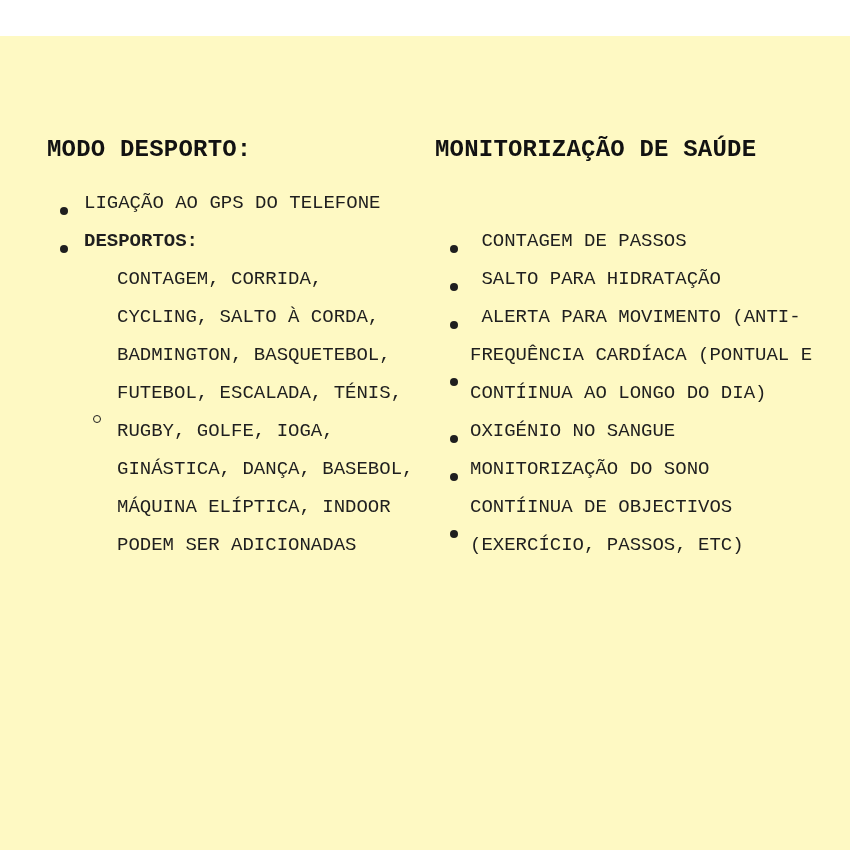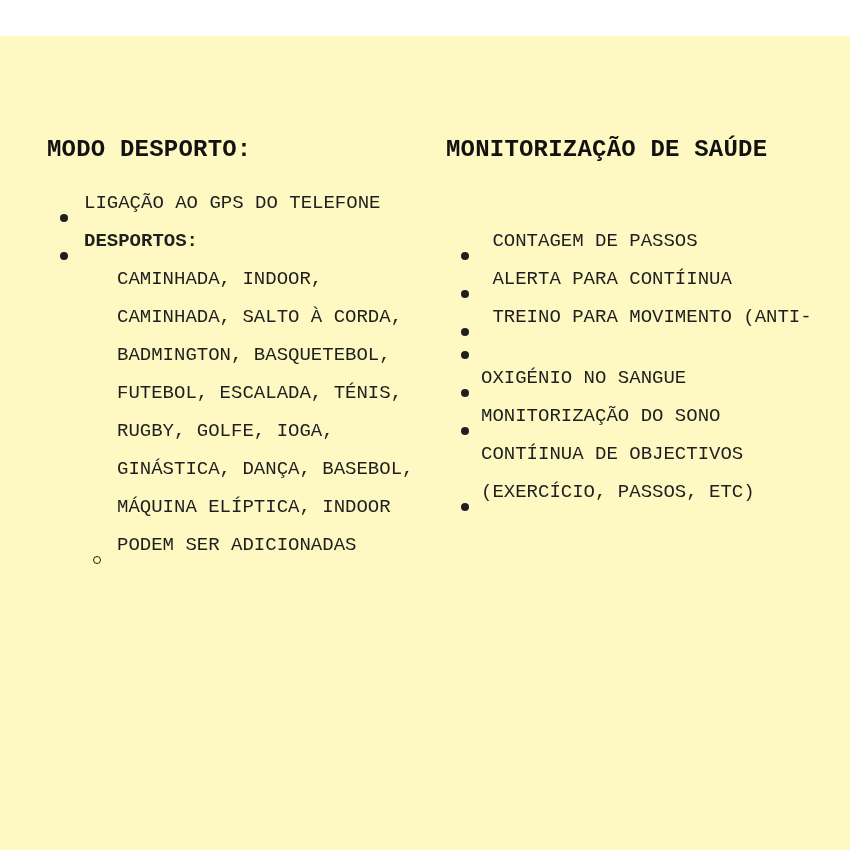--- a/index.html
+++ b/index.html
@@ -15,40 +15,40 @@
     font-family: Liberation Mono, monospace;
     color: #1e1e1e;
     overflow: hidden;
     margin-top: 36px;
   }
   .col {
     position: absolute;
     top: 100px;
   }
   .col-left  { left: 47px;  width: 400px; }
-  .col-right { left: 446px; width: 400px; }
+  .col-right { left: 435px; width: 400px; }
 
   .heading {
     margin: 0;
     font-size: 24px;
     line-height: 28px;
     font-weight: 700;
     color: #121212;
     letter-spacing: 0.2px;
     white-space: pre;
   }
   .list {
     font-size: 19px;
     line-height: 38px;
     color: #1f1f1f;
   }
   .col-left  .list { margin-top: 20px; }
   .col-right .list { margin-top: 58px; }
 
-  .item { display: flex; align-items: flex-end; }
+  .item { display: flex; align-items: center; }
   .item.bold .li-text { font-weight: 700; }
 
   
   .col-left  .item.lvl1 .gutter { flex: 0 0 37px; padding-left: 13px; }
   .col-left  .item.lvl2 .gutter { flex: 0 0 70px; padding-left: 46px; }
   .col-right .item.lvl1 .gutter { flex: 0 0 35px; padding-left: 15px; }
   .gutter { box-sizing: border-box; }
 
   .dot, .ring {
     display: block;
@@ -92,22 +92,22 @@
           </span>
           <div class="li-text">
             <div class="line">DESPORTOS:</div>
           </div>
         </div>
         <div class="item lvl2">
           <span class="gutter">
             <span class="ring"></span>
           </span>
           <div class="li-text">
-            <div class="line">CAMINHADA, INDOOR,</div>
-            <div class="line">CAMINHADA, SALTO À CORDA,</div>
+            <div class="line">CONTAGEM, CORRIDA,</div>
+            <div class="line">CYCLING, SALTO À CORDA,</div>
             <div class="line">BADMINGTON, BASQUETEBOL,</div>
             <div class="line">FUTEBOL, ESCALADA, TÉNIS,</div>
             <div class="line">RUGBY, GOLFE, IOGA,</div>
             <div class="line">GINÁSTICA, DANÇA, BASEBOL,</div>
             <div class="line">MÁQUINA ELÍPTICA, INDOOR</div>
             <div class="line">PODEM SER ADICIONADAS</div>
           </div>
         </div>
       </div>
   </div>
@@ -121,35 +121,39 @@
           </span>
           <div class="li-text">
             <div class="line"> CONTAGEM DE PASSOS</div>
           </div>
         </div>
         <div class="item lvl1">
           <span class="gutter">
             <span class="dot"></span>
           </span>
           <div class="li-text">
-            <div class="line"> ALERTA PARA CONTÍINUA</div>
+            <div class="line"> SALTO PARA HIDRATAÇÃO</div>
           </div>
         </div>
         <div class="item lvl1">
           <span class="gutter">
             <span class="dot"></span>
           </span>
           <div class="li-text">
-            <div class="line"> TREINO PARA MOVIMENTO (ANTI-</div>
+            <div class="line"> ALERTA PARA MOVIMENTO (ANTI-</div>
           </div>
         </div>
         <div class="item lvl1">
           <span class="gutter">
             <span class="dot"></span>
           </span>
+          <div class="li-text">
+            <div class="line">FREQUÊNCIA CARDÍACA (PONTUAL E</div>
+            <div class="line">CONTÍINUA AO LONGO DO DIA)</div>
+          </div>
         </div>
         <div class="item lvl1">
           <span class="gutter">
             <span class="dot"></span>
           </span>
           <div class="li-text">
             <div class="line">OXIGÉNIO NO SANGUE</div>
           </div>
         </div>
         <div class="item lvl1">

